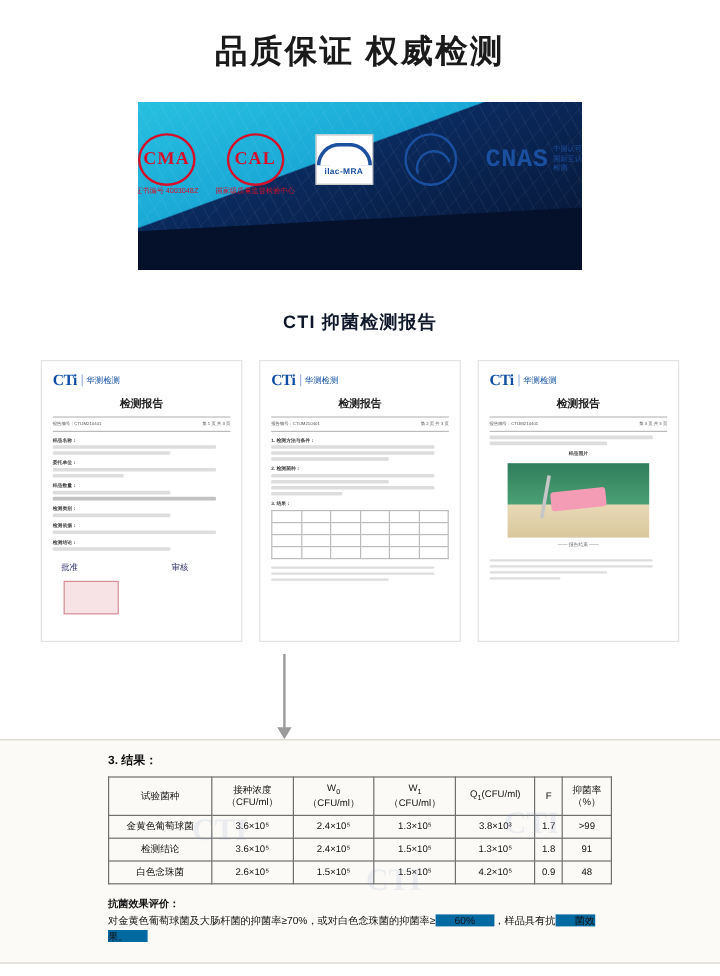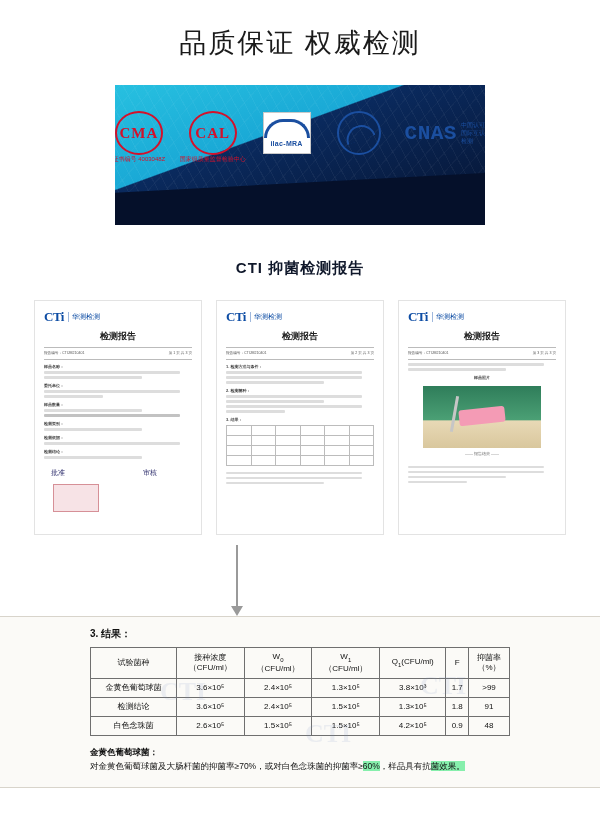--- a/index.html
+++ b/index.html
@@ -13,21 +13,21 @@
     position: relative;
     font-family: "Liberation Sans", sans-serif;
     color: #222;
     overflow: hidden;
   }
 
   
   .page-title {
     text-align: center;
     font-size: 27px;
-    font-weight: normal;
+    font-weight: bold;
     letter-spacing: 2px;
     color: #1a1a1a;
     padding-top: 25px;
     padding-bottom: 12px;
   }
 
   
   .cert-banner {
     width: 370px;
     height: 140px;
@@ -358,22 +358,22 @@
   }
   .sub { font-size: 6px; vertical-align: sub; }
   .results-note {
     margin-top: 10px;
     font-size: 8.5px;
     line-height: 1.6;
     color: #111;
   }
   .results-note .label { font-weight: bold; }
   .hl {
-    background: #86efac;
-    padding: 0 0;
+    background: #0369a1;
+    padding: 0 16px;
   }
   .watermark {
     position: absolute;
     font-size: 26px;
     color: rgba(120,150,190,.13);
     font-family: "Liberation Serif", serif;
     font-weight: bold;
     pointer-events: none;
   }
   .wm1 { left: 70px; top: 50px; }
@@ -584,17 +584,17 @@
           <td>1.5×10⁵</td>
           <td>1.5×10⁵</td>
           <td>4.2×10⁵</td>
           <td>0.9</td>
           <td>48</td>
         </tr>
       </tbody>
     </table>
 
     <div class="results-note">
-      <span class="label">金黄色葡萄球菌：</span><br>
+      <span class="label">抗菌效果评价：</span><br>
       <span>对金黄色葡萄球菌及大肠杆菌的抑菌率≥70%，或对白色念珠菌的抑菌率≥</span><span class="hl">60%</span><span>，样品具有抗</span><span class="hl">菌效果。</span>
     </div>
   </div>
 </div>
 
 </body></html>

